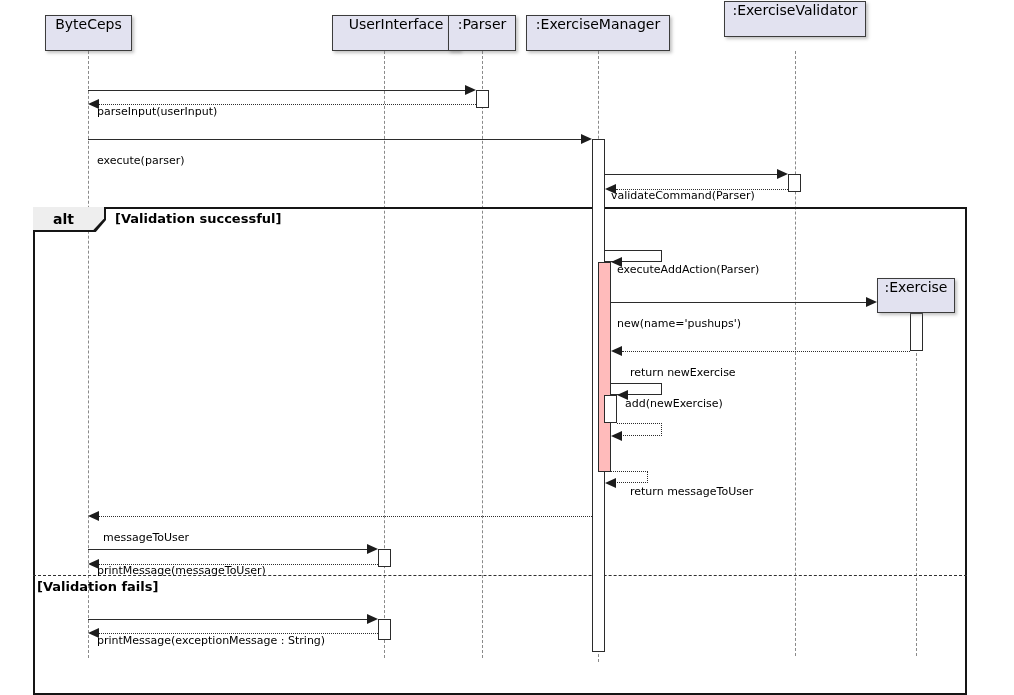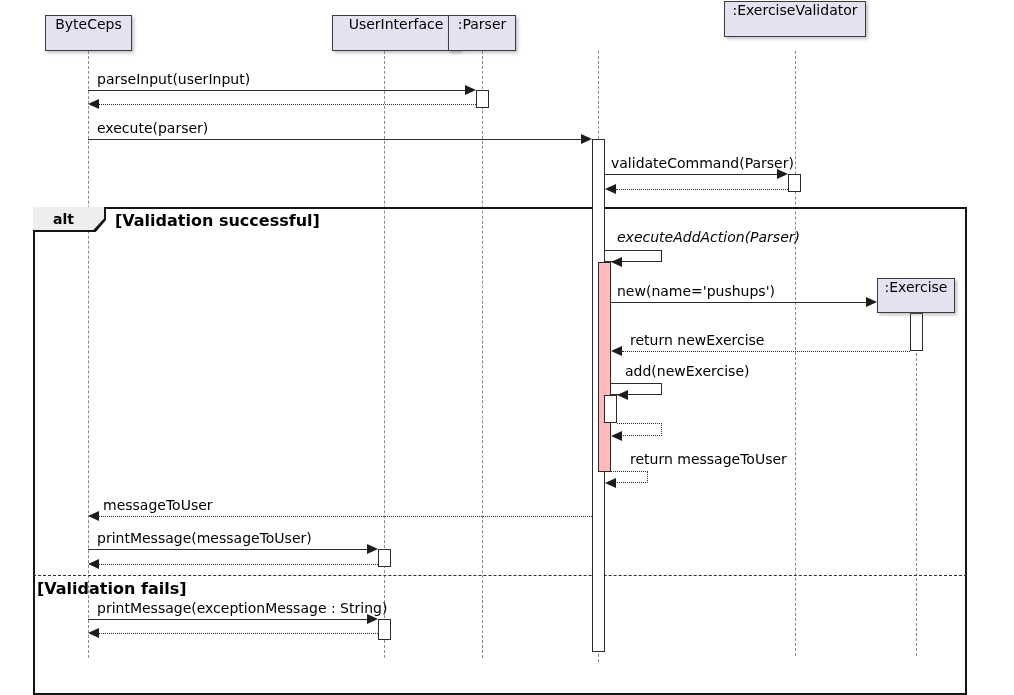--- a/index.html
+++ b/index.html
@@ -33,21 +33,21 @@
     background:#FFFFFF;
     border:1.4px solid #2b2b2b;
   }
   .activation.pink{background:#FFBBBB;}
   .mline{position:absolute;height:0;border-top:1.4px solid #2b2b2b;}
   .mline.dotted{border-top:1.5px dotted #2f2f2f;}
   .ah{position:absolute;width:0;height:0;border-top:5px solid transparent;border-bottom:5px solid transparent;}
   .ah.r{border-left:11px solid #1c1c1c;}
   .ah.l{border-right:11px solid #1c1c1c;}
   .mlabel{
-    position:absolute;font-size:14px;line-height:15px;white-space:nowrap;
+    position:absolute;font-size:11px;line-height:15px;white-space:nowrap;margin-top:32px;
   }
   .loop{
     position:absolute;box-sizing:border-box;
     border:1.4px solid #2b2b2b;border-left:none;
   }
   .loop.dotted{border-style:dotted;border-left:none;}
   .alt-frame{
     position:absolute;box-sizing:border-box;
     border:2px solid #151515;
   }
@@ -58,21 +58,21 @@
   }
   .alt-tab-inner{
     position:absolute;left:0;top:0;width:71px;height:23px;
     background:#EEEEEE;
     clip-path:polygon(0 0,100% 0,100% 50%,85% 100%,0 100%);
     display:flex;align-items:center;
     padding-left:20px;box-sizing:border-box;
     font-weight:bold;font-size:14px;
   }
   .guard{
-    position:absolute;font-weight:bold;font-size:16px;white-space:nowrap;text-align:right;
+    position:absolute;font-weight:bold;font-size:13px;white-space:nowrap;text-align:right;
   }
   .divider{
     position:absolute;height:0;border-top:1.6px dashed #2f2f2f;
   }
 </style>
 </head>
 <body>
 
 <div id="canvas">
 
@@ -112,21 +112,21 @@
   <div class="mline" style="left:88px;top:139px;width:493px;"></div>
   <div class="ah r" style="left:581px;top:134px;"></div>
 
   <div class="mlabel" style="left:611px;top:156px;">validateCommand(Parser)</div>
   <div class="mline" style="left:605px;top:174px;width:172px;"></div>
   <div class="ah r" style="left:777px;top:169px;"></div>
 
   <div class="mline dotted" style="left:616px;top:189px;width:172px;"></div>
   <div class="ah l" style="left:605px;top:184px;"></div>
 
-  <div class="mlabel" style="left:617px;top:230px;font-style:italic;">executeAddAction(Parser)</div>
+  <div class="mlabel" style="left:617px;top:230px;">executeAddAction(Parser)</div>
   <div class="loop" style="left:605px;top:250px;width:57px;height:12px;"></div>
   <div class="ah l" style="left:611px;top:257px;"></div>
 
   <div class="mlabel" style="left:617px;top:284px;">new(name='pushups')</div>
   <div class="mline" style="left:611px;top:302px;width:255px;"></div>
   <div class="ah r" style="left:866px;top:297px;"></div>
 
   <div class="mlabel" style="left:630px;top:333px;">return newExercise</div>
   <div class="mline dotted" style="left:622px;top:351px;width:288px;"></div>
   <div class="ah l" style="left:611px;top:346px;"></div>
@@ -162,20 +162,23 @@
 
   <div class="participant" style="left:45px;top:15px;width:87px;">
     <span>ByteCeps</span>
   </div>
   <div class="participant" style="left:332px;top:15px;width:128px;">
     <span>UserInterface</span>
   </div>
   <div class="participant" style="left:448px;top:15px;width:68px;">
     <span>:Parser</span>
   </div>
+  <div class="participant" style="left:526px;top:15px;width:144px;">
+    <span>:ExerciseManager</span>
+  </div>
   <div class="participant" style="left:724px;top:1px;width:142px;">
     <span>:ExerciseValidator</span>
   </div>
   <div class="participant" style="left:877px;top:278px;width:78px;height:35px;">
     <span>:Exercise</span>
   </div>
 
 </div>
 
 </body></html>

